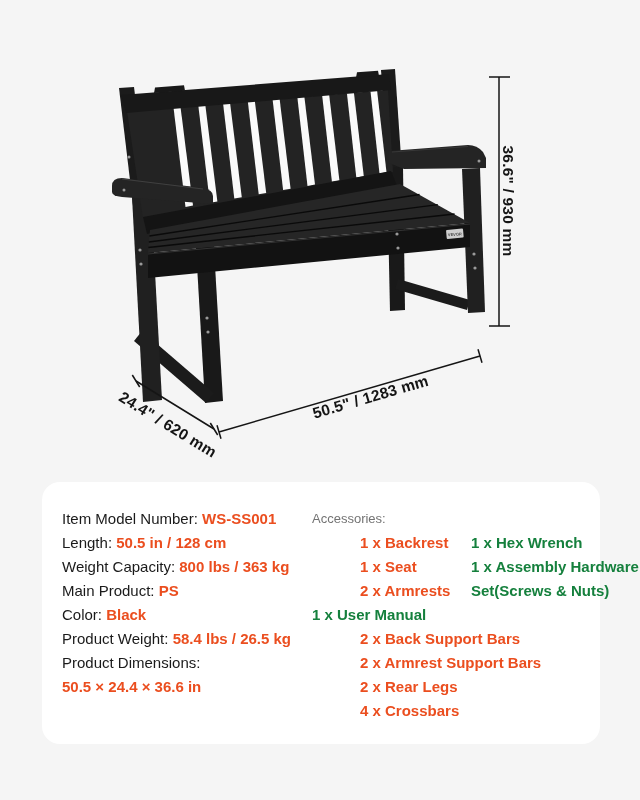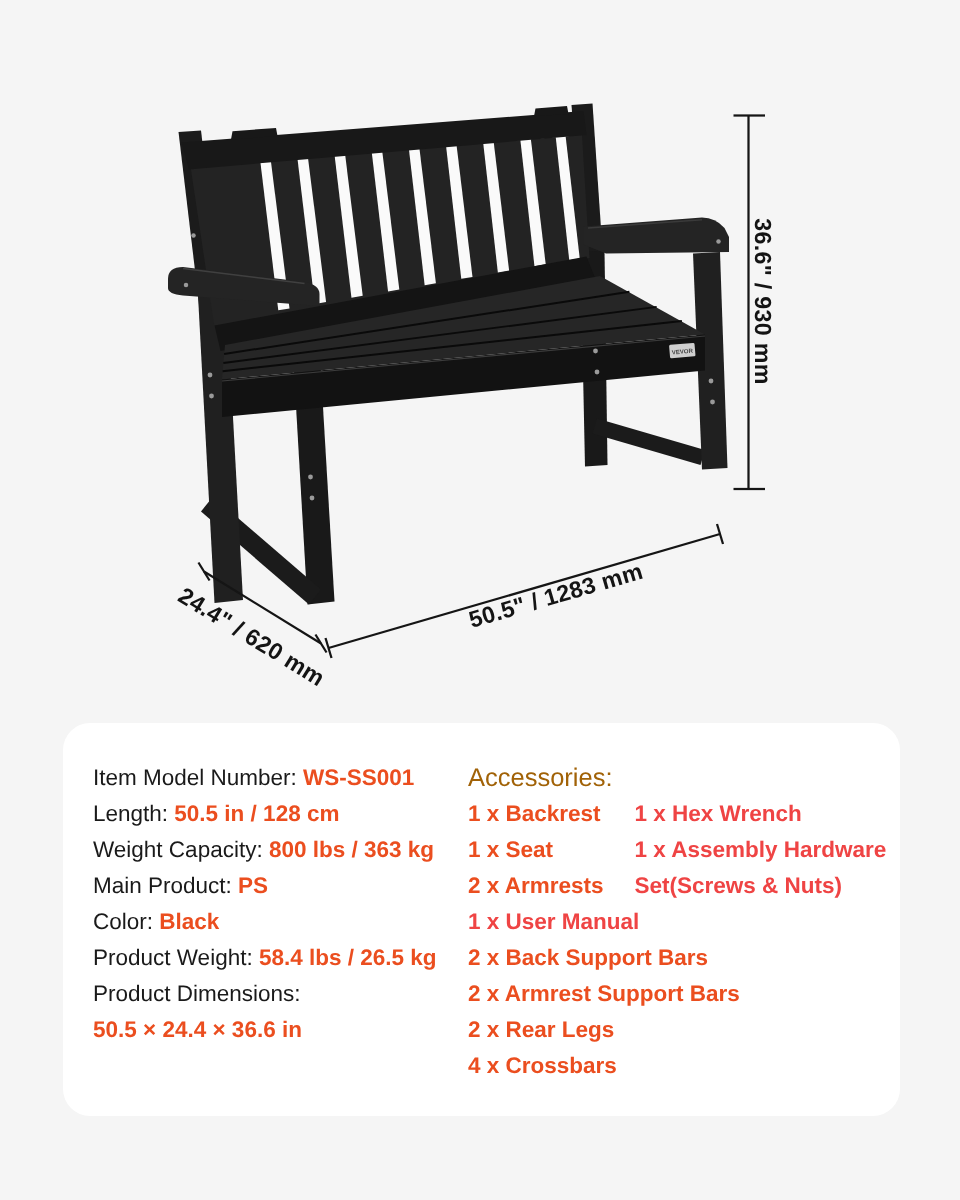--- a/index.html
+++ b/index.html
@@ -18,23 +18,23 @@
     position:absolute;left:42px;top:482px;width:558px;height:262px;
     background:#ffffff;border-radius:18px;box-sizing:border-box;
   }
   .col{position:absolute;top:25px;}
   .col-left{left:20px;width:250px;}
   .col-right{left:270px;width:280px;}
   .row{height:24px;line-height:24px;font-size:15px;white-space:nowrap;}
   .lbl{color:#1a1a1a;font-weight:400;}
   .val{color:#eb4e1f;font-weight:700;}
   .acc-row{display:flex;height:24px;line-height:24px;font-size:15px;white-space:nowrap;}
-  .acc-a{min-width:111px;color:#eb4e1f;font-weight:700;}
-  .acc-b{color:#ef4444;font-weight:700;}
-  .acc-title{color:#a16207;font-weight:500;font-size:17px;height:24px;line-height:24px;}
+  .acc-a{min-width:111px;color:#eb4e1f;font-weight:700;margin-left:48px;}
+  .acc-b{color:#15803d;font-weight:700;}
+  .acc-title{color:#737373;font-weight:500;font-size:13px;height:24px;line-height:24px;}
 </style>
 </head>
 <body>
 
 <svg id="stage" viewBox="0 0 640 480">
 
   <g>
     <path d="M119,88 L134,87 L152,237 L137,239 Z" fill="#1b1b1b"></path>
     <path d="M381,70 L395,69 L404,201 L391,203 Z" fill="#1b1b1b"></path>
   </g>

